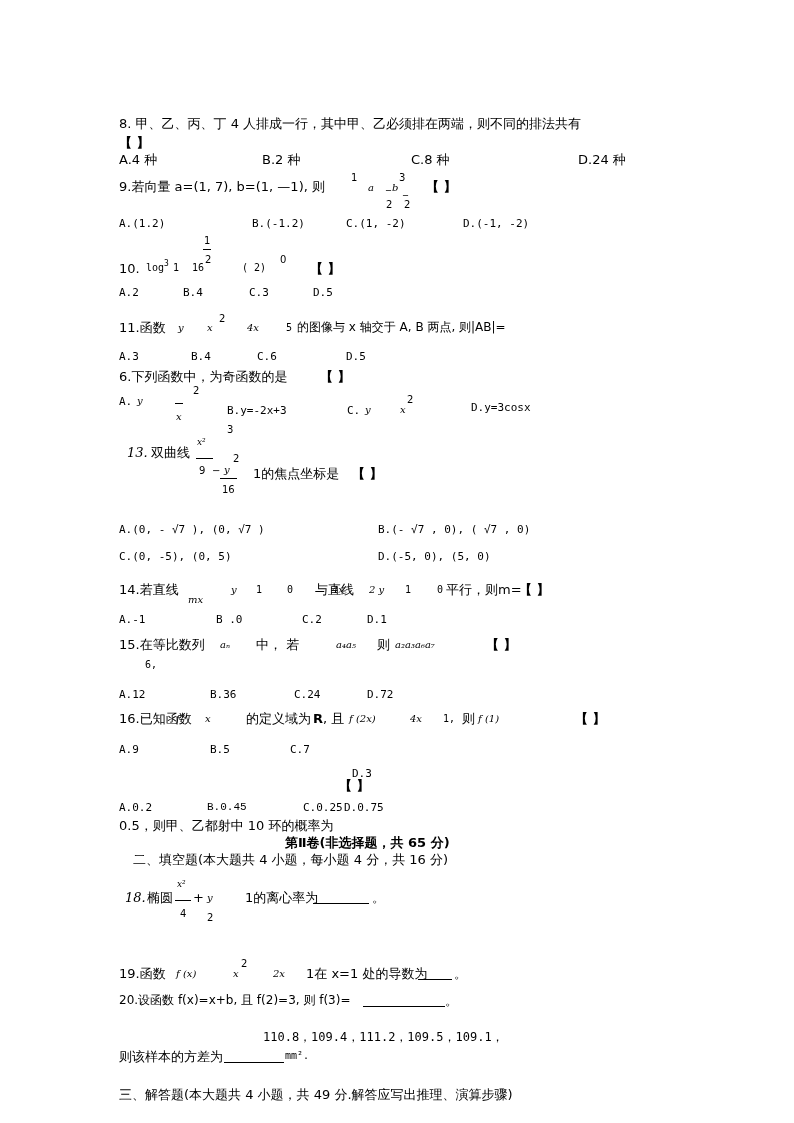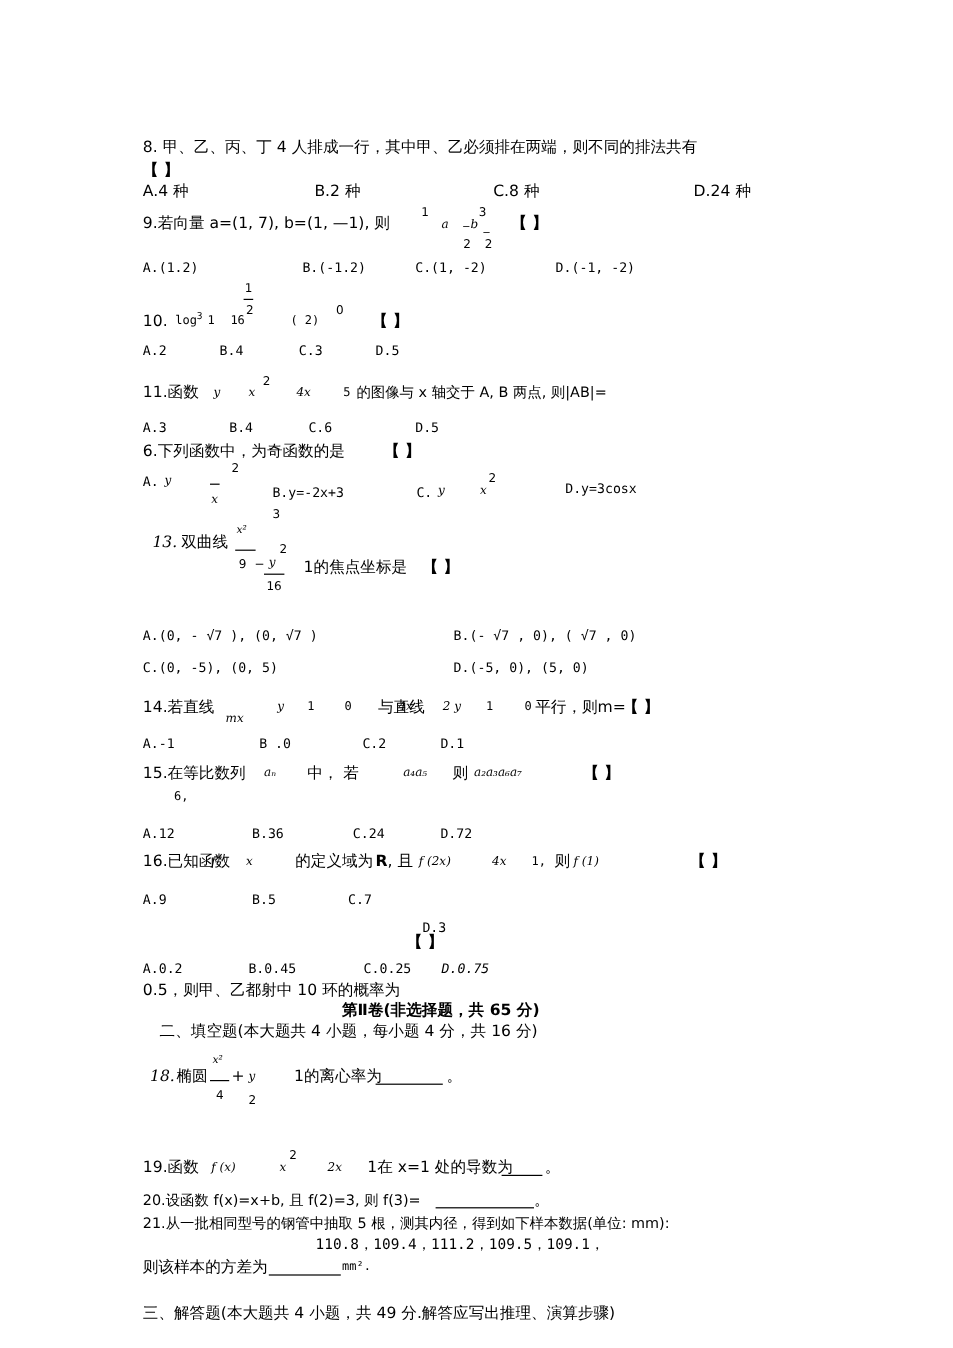--- a/index.html
+++ b/index.html
@@ -148,23 +148,23 @@
   <div class="t small it" style="left:478px;top:714px;">f (1)</div>
   <div class="t q bracket" style="left:575px;top:712px;">【  】</div>
   <div class="t opt" style="left:119px;top:744px;">A.9</div>
   <div class="t opt" style="left:210px;top:744px;">B.5</div>
   <div class="t opt" style="left:290px;top:744px;">C.7</div>
   <div class="t opt" style="left:352px;top:744px;margin-top:24px;">D.3</div>
 
   <div class="t q" style="left:119px;top:779px;margin-top:40px;">0.5，则甲、乙都射中 10 环的概率为</div>
   <div class="t q bracket" style="left:339px;top:779px;">【                              】</div>
   <div class="t opt" style="left:119px;top:802px;">A.0.2</div>
-  <div class="t opt" style="left:207px;top:802px;">B.0.45</div>
+  <div class="t opt" style="left:207px;top:802px;font-family:Liberation Mono, monospace;">B.0.45</div>
   <div class="t opt" style="left:303px;top:802px;">C.0.25</div>
-  <div class="t opt" style="left:368px;top:802px;font-style:italic;">D.0.75</div>
+  <div class="t opt" style="left:344px;top:802px;">D.0.75</div>
 
   <div class="t q bold" style="left:285px;top:836px;">第Ⅱ卷(非选择题，共 65 分)</div>
   <div class="t q" style="left:133px;top:853px;">二、填空题(本大题共 4 小题，每小题 4 分，共 16 分)</div>
 
   <div class="t q it" style="left:125px;top:891px;">18.</div>
   <div class="t q" style="left:147px;top:891px;">椭圆</div>
   <div class="t small it" style="left:177px;top:880px;font-size:9px;">x²</div>
   <div class="frac-bar" style="left:175px;top:900px;width:16px;"></div>
   <div class="t small" style="left:180px;top:909px;">4</div>
   <div class="t q" style="left:193px;top:891px;">+</div>
@@ -180,21 +180,20 @@
   <div class="t small" style="left:241px;top:959px;">2</div>
   <div class="t small it" style="left:273px;top:969px;">2x</div>
   <div class="t q" style="left:306px;top:967px;">1在 x=1 处的导数为</div>
   <div class="t blank" style="left:418px;top:967px;width:34px;"></div>
   <div class="t q" style="left:454px;top:967px;">。</div>
 
   <div class="t q" style="left:119px;top:994px;font-size:12px;">20.设函数 f(x)=x+b, 且 f(2)=3, 则 f(3)=</div>
   <div class="t blank" style="left:363px;top:994px;width:82px;"></div>
   <div class="t q" style="left:445px;top:994px;">。</div>
 
-  <div class="t q" style="left:119px;top:1013px;font-size:12px;">21.从一批相同型号的钢管中抽取 5 根，测其内径，得到如下样本数据(单位: mm):</div>
   <div class="t opt" style="left:263px;top:1031px;font-size:12px;">110.8，109.4，111.2，109.5，109.1，</div>
   <div class="t q" style="left:119px;top:1050px;">则该样本的方差为</div>
   <div class="t blank" style="left:224px;top:1050px;width:60px;"></div>
   <div class="t small mono" style="left:285px;top:1051px;">mm².</div>
 
   <div class="t q" style="left:119px;top:1088px;">三、解答题(本大题共 4 小题，共 49 分.解答应写出推理、演算步骤)</div>
 
 </div>
 
 </body></html>

